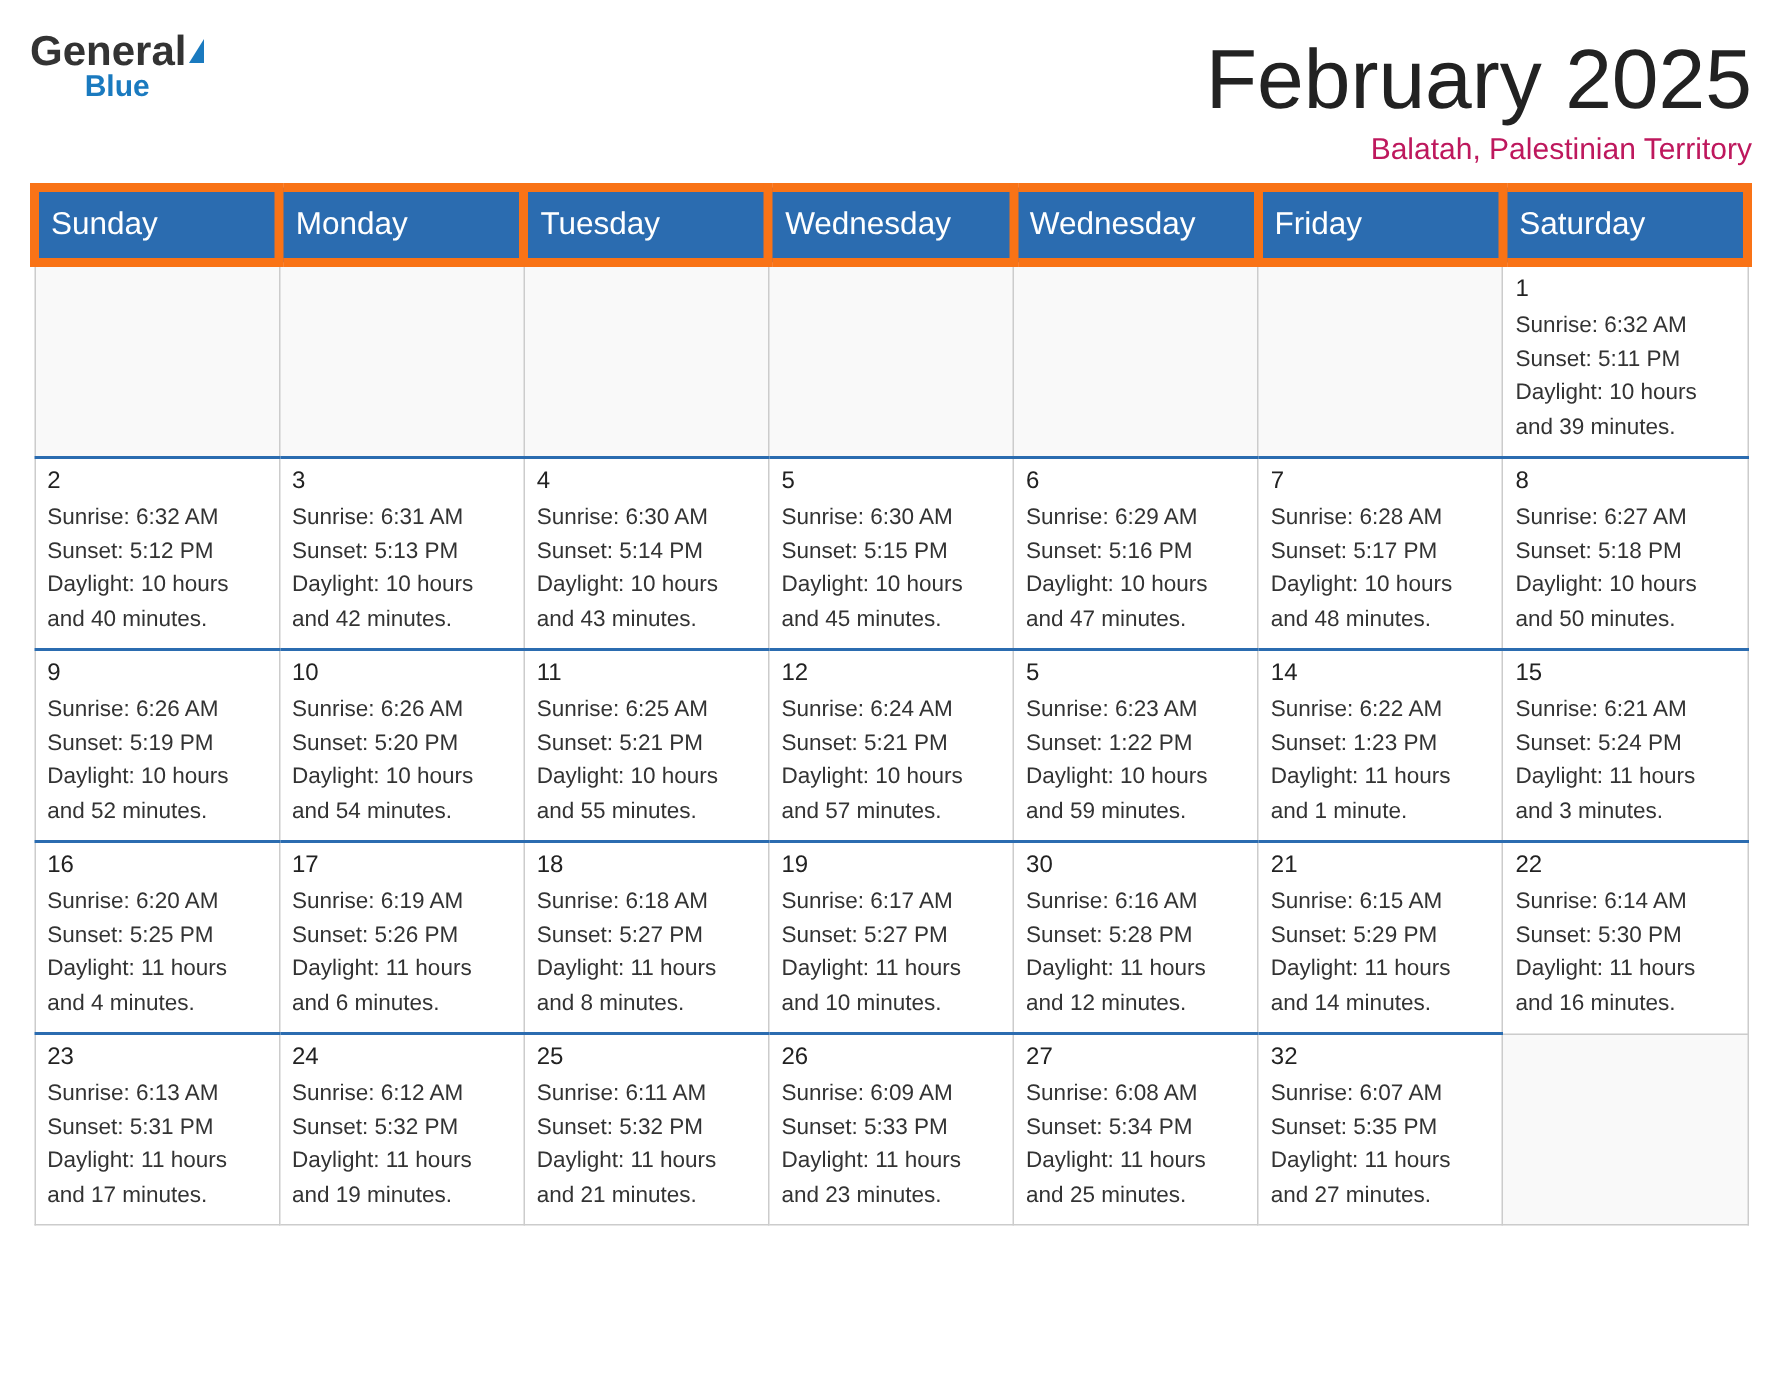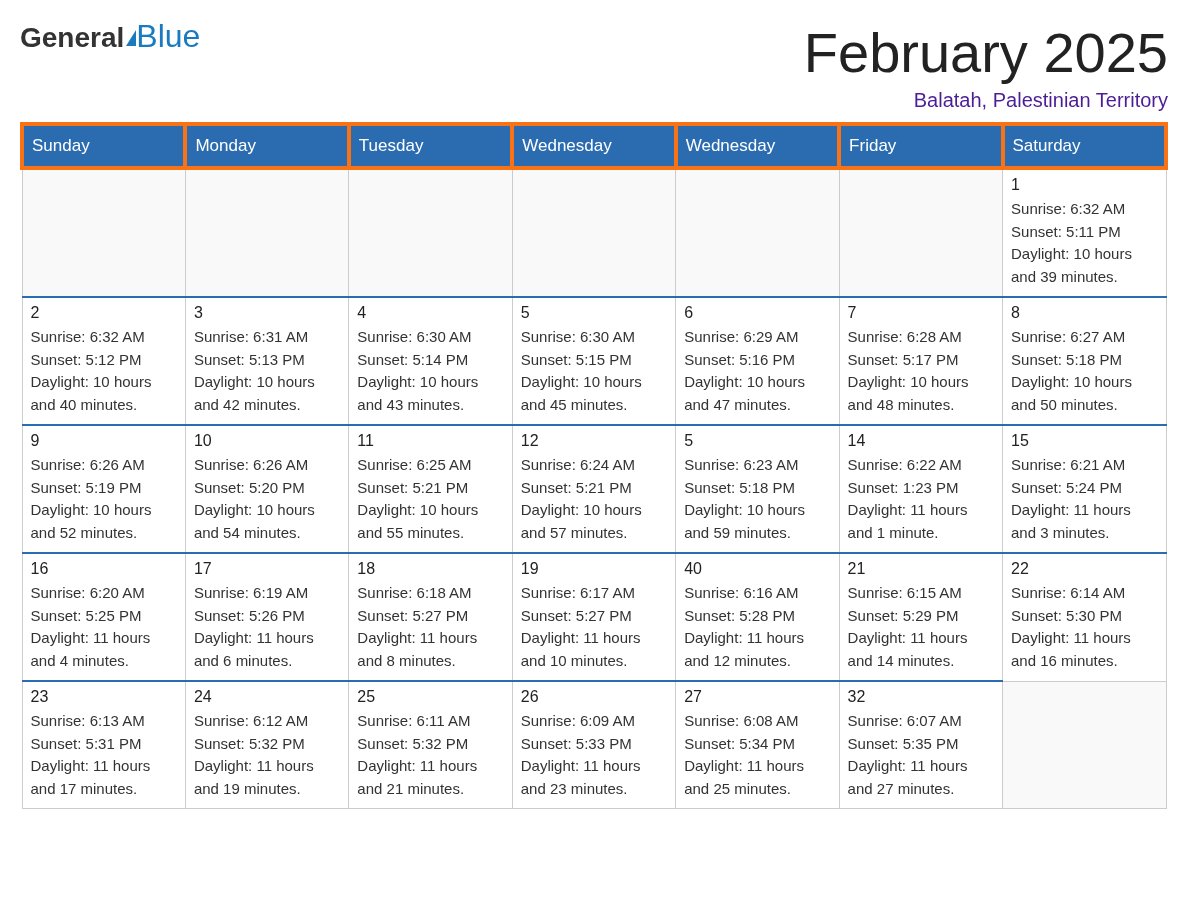--- a/index.html
+++ b/index.html
@@ -11,32 +11,32 @@
       min-height: 918px;
     }
     .header {
       display: flex;
       justify-content: space-between;
       align-items: flex-start;
       margin-bottom: 10px;
     }
     .logo {
       display: flex;
-      flex-direction: row;
-      align-items: flex-end;
+      flex-direction: column;
+      align-items: center;
     }
     .logo-general {
       font-size: 28px;
       font-weight: bold;
       color: #333;
       line-height: 1;
     }
     .logo-blue {
-      font-size: 32px;
-      font-weight: normal;
+      font-size: 20px;
+      font-weight: bold;
       color: #1a7abf;
       line-height: 1;
     }
     .logo-triangle {
       display: inline-block;
       width: 0;
       height: 0;
       border-left: 10px solid transparent;
       border-right: 0px solid transparent;
       border-bottom: 16px solid #1a7abf;
@@ -46,36 +46,36 @@
     .title-section {
       text-align: right;
     }
     .calendar-title {
       font-size: 56px;
       font-weight: normal;
       color: #222;
     }
     .calendar-subtitle {
       font-size: 20px;
-      color: #4c1d95;
+      color: #be185d;
       margin-top: 4px;
     }
     .calendar {
       width: 100%;
       border-collapse: collapse;
       border: 1px solid #aaa;
     }
     .calendar th {
       background-color: #2b6cb0;
       color: #fff;
-      font-size: 17px;
+      font-size: 21px;
       font-weight: normal;
       padding: 10px 8px;
       text-align: left;
-      border: 4px solid #f97316;
+      border: 6px solid #f97316;
     }
     .calendar td {
       width: 14.28%;
       vertical-align: top;
       padding: 6px 8px 8px 8px;
       border: 1px solid #ccc;
       border-top: 2px solid #2b6cb0;
       font-size: 13px;
       color: #333;
       height: 110px;
@@ -217,21 +217,21 @@
         <td>
           <div class="day-number">12</div>
           <div class="day-info">Sunrise: 6:24 AM
 Sunset: 5:21 PM
 Daylight: 10 hours
 and 57 minutes.</div>
         </td>
         <td>
           <div class="day-number">5</div>
           <div class="day-info">Sunrise: 6:23 AM
-Sunset: 5:18 PM
+Sunset: 1:22 PM
 Daylight: 10 hours
 and 59 minutes.</div>
         </td>
         <td>
           <div class="day-number">14</div>
           <div class="day-info">Sunrise: 6:22 AM
 Sunset: 1:23 PM
 Daylight: 11 hours
 and 1 minute.</div>
         </td>
@@ -266,21 +266,21 @@
 and 8 minutes.</div>
         </td>
         <td>
           <div class="day-number">19</div>
           <div class="day-info">Sunrise: 6:17 AM
 Sunset: 5:27 PM
 Daylight: 11 hours
 and 10 minutes.</div>
         </td>
         <td>
-          <div class="day-number">40</div>
+          <div class="day-number">30</div>
           <div class="day-info">Sunrise: 6:16 AM
 Sunset: 5:28 PM
 Daylight: 11 hours
 and 12 minutes.</div>
         </td>
         <td>
           <div class="day-number">21</div>
           <div class="day-info">Sunrise: 6:15 AM
 Sunset: 5:29 PM
 Daylight: 11 hours

